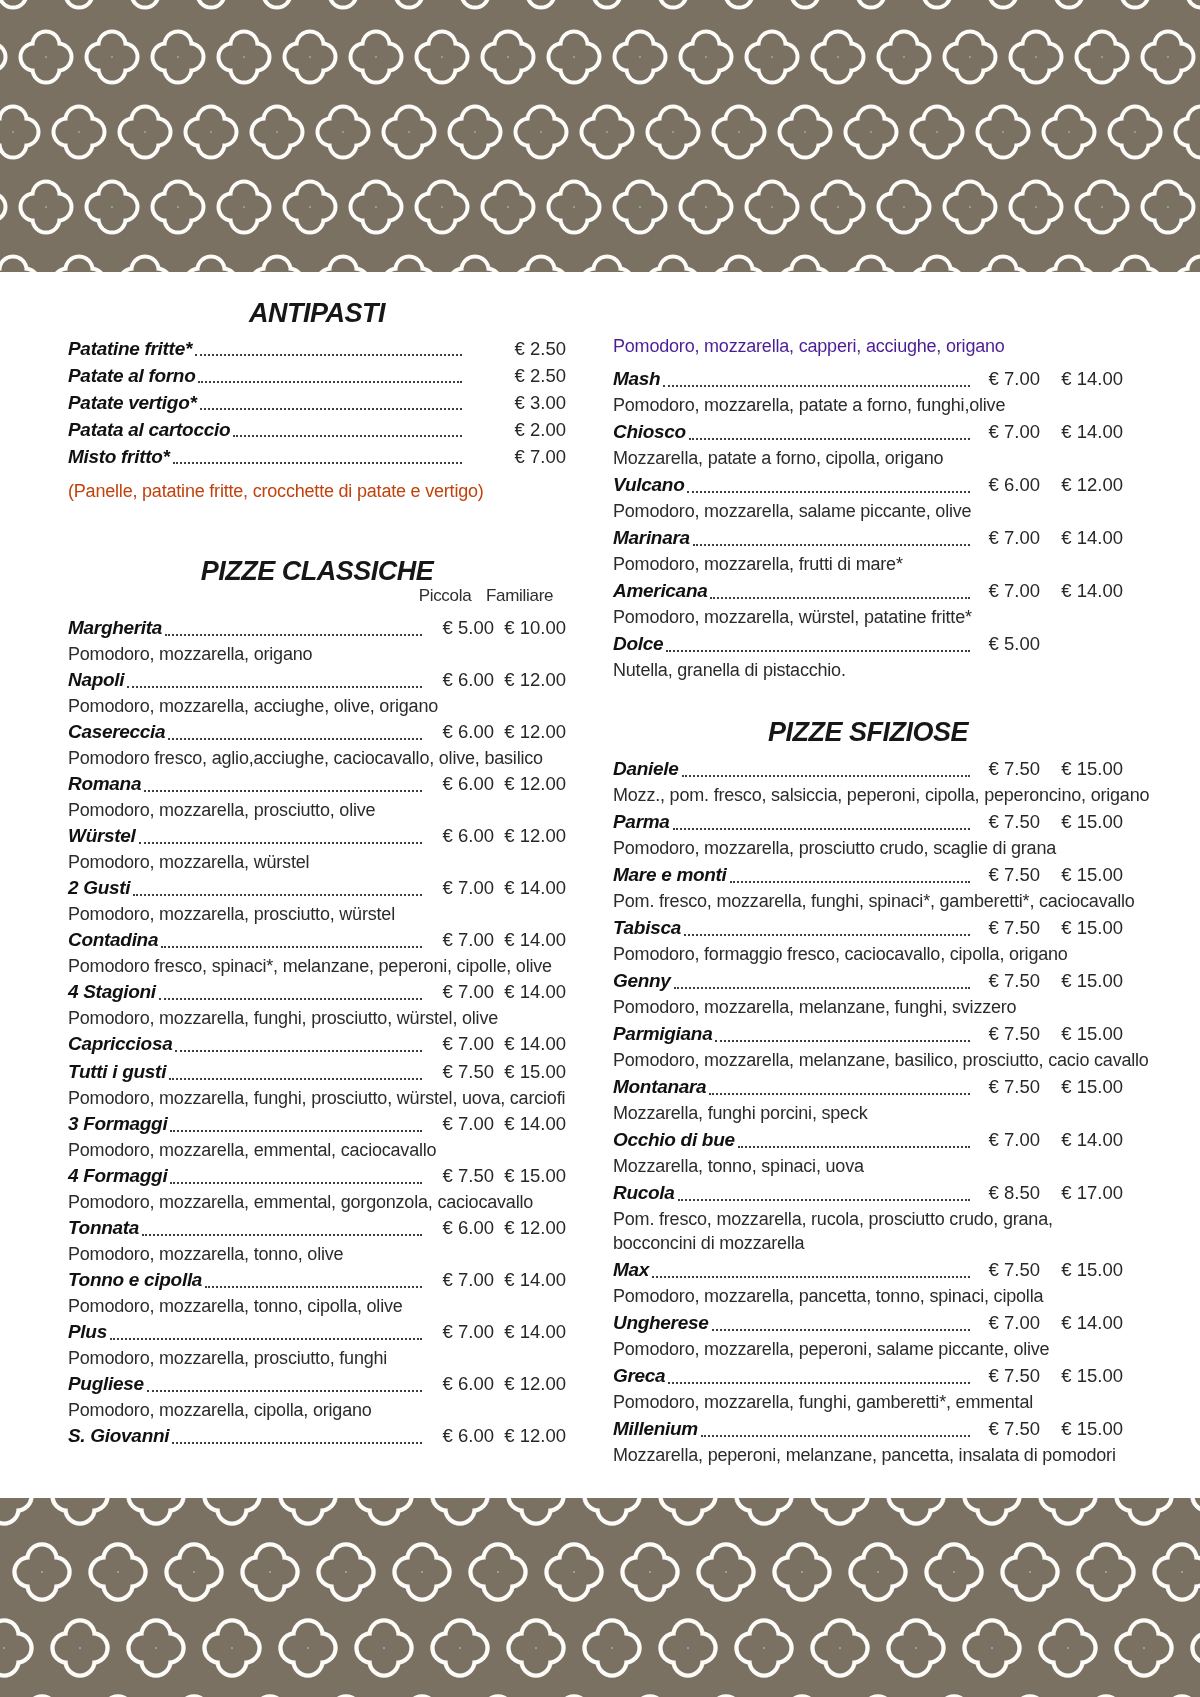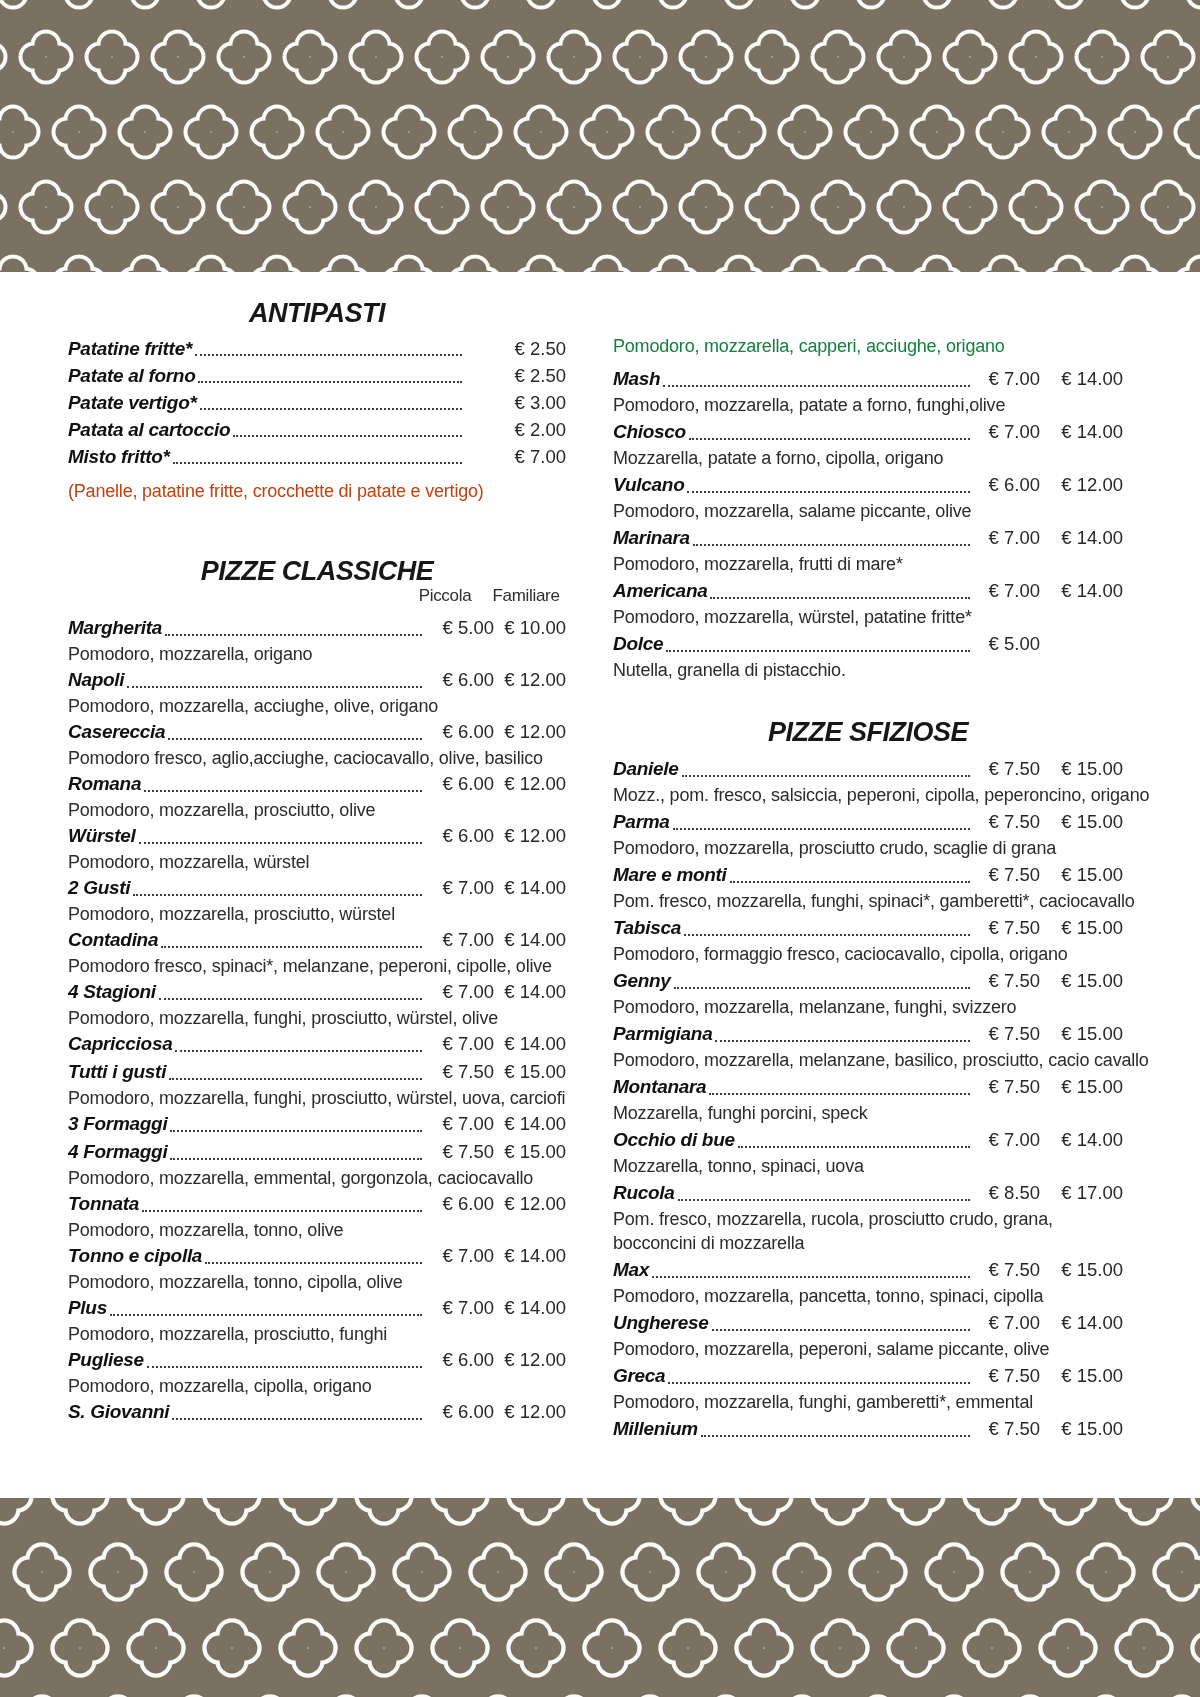--- a/index.html
+++ b/index.html
@@ -25,21 +25,21 @@
     font-size:27px;font-weight:700;font-style:italic;
     letter-spacing:-0.5px;text-align:center;
     height:32px;line-height:32px;color:#171717;
   }
   .classiche-title{margin-top:50px;}
   .sfiziose-title{margin-top:34px;}
 
   .size-row{display:flex;height:18px;line-height:18px;font-size:17px;color:#2e2e2e;}
   .size-row .sp{flex:1;}
   .size-row .s1{width:78px;text-align:center;letter-spacing:-0.3px;}
-  .size-row .s2{width:80px;text-align:center;letter-spacing:-0.3px;padding-left:2px;}
+  .size-row .s2{width:80px;text-align:left;letter-spacing:-0.3px;padding-left:2px;}
 
   .ant-items{margin-top:6px;}
   .ant-row{display:flex;align-items:baseline;height:27px;line-height:27px;}
   .ant-note{margin-top:8px;height:27px;line-height:27px;font-size:18px;color:#c2410c;letter-spacing:-0.2px;}
 
   .items{margin-top:9px;}
   .items-right{margin-top:6px;}
 
   .name{
     font-weight:700;font-style:italic;font-size:19px;
@@ -57,21 +57,21 @@
   .col-right .name-row{height:29px;line-height:29px;}
   .col-left .p1{width:68px;text-align:right;}
   .col-left .p2{width:72px;text-align:right;}
   .col-right .p1{width:66px;text-align:right;}
   .col-right .p2{width:83px;text-align:right;}
   .desc{
     height:24px;line-height:24px;font-size:18px;
     color:#2b2b2b;letter-spacing:-0.2px;white-space:nowrap;
   }
   .desc.wrap{white-space:normal;height:48px;}
-  .orphan-desc{height:24px;line-height:24px;font-size:18px;color:#15803d;letter-spacing:-0.2px;}
+  .orphan-desc{height:24px;line-height:24px;font-size:18px;color:#4c1d95;letter-spacing:-0.2px;}
 </style>
 </head>
 <body>
 
 <div class="page">
 
   <div class="band band-top">
     <svg id="band-top-svg" width="1200" height="272">
         <rect x="0" y="0" width="1200" height="272" fill="#7a7163"></rect>
         <circle cx="-53" cy="-30" r="15.5" fill="#fcfbf8"></circle>
@@ -1004,20 +1004,21 @@
           </div>
           <div class="desc">Pomodoro, mozzarella, funghi, prosciutto, würstel, uova, carciofi</div>
         </div>
         <div class="item">
           <div class="name-row">
             <span class="name">3 Formaggi</span>
             <span class="dots"></span>
             <span class="p1">€ 7.00</span>
             <span class="p2">€ 14.00</span>
           </div>
+          <div class="desc">Pomodoro, mozzarella, emmental, caciocavallo</div>
         </div>
         <div class="item">
           <div class="name-row">
             <span class="name">4 Formaggi</span>
             <span class="dots"></span>
             <span class="p1">€ 7.50</span>
             <span class="p2">€ 15.00</span>
           </div>
           <div class="desc">Pomodoro, mozzarella, emmental, gorgonzola, caciocavallo</div>
         </div>
@@ -1237,20 +1238,21 @@
           </div>
           <div class="desc">Pomodoro, mozzarella, funghi, gamberetti*, emmental</div>
         </div>
         <div class="item">
           <div class="name-row">
             <span class="name">Millenium</span>
             <span class="dots"></span>
             <span class="p1">€ 7.50</span>
             <span class="p2">€ 15.00</span>
           </div>
+          <div class="desc">Mozzarella, peperoni, melanzane, pancetta, insalata di pomodori</div>
         </div>
       </div>
   </div>
 
   <div class="band band-bottom">
     <svg id="band-bottom-svg" width="1200" height="199">
         <rect x="0" y="0" width="1200" height="199" fill="#7a7163"></rect>
         <circle cx="-72" cy="-14.96" r="16.740000000000002" fill="#fcfbf8"></circle>
         <circle cx="-72" cy="10.96" r="16.740000000000002" fill="#fcfbf8"></circle>
         <circle cx="-84.96000000000001" cy="-2" r="16.740000000000002" fill="#fcfbf8"></circle>

